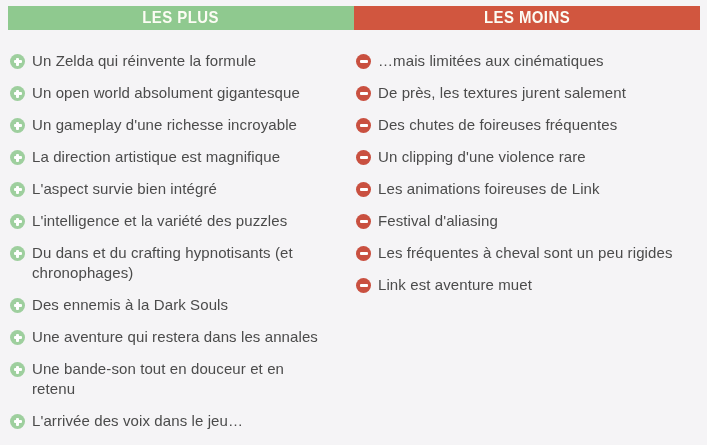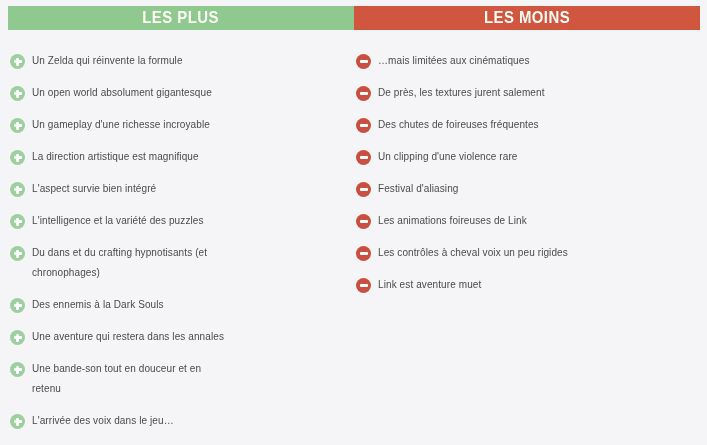--- a/index.html
+++ b/index.html
@@ -65,21 +65,21 @@
     content: "";
     position: absolute;
     top: 3.5px;
     left: 6px;
     width: 3px;
     height: 8px;
     border-radius: 1px;
     background: #fff;
   }
   .label {
-    font-size: 10px;
+    font-size: 15px;
     line-height: 20px;
     white-space: pre-line;
     letter-spacing: 0.1px;
   }
 </style>
 </head>
 <body style="background: rgb(245, 244, 246);">
 
 <div class="board" style="color: rgb(75, 75, 75);">
 
@@ -169,31 +169,31 @@
           <span class="label">Des chutes de foireuses fréquentes</span>
         </li>
 
         <li class="item">
           <span class="badge minus"></span>
           <span class="label">Un clipping d'une violence rare</span>
         </li>
 
         <li class="item">
           <span class="badge minus"></span>
+          <span class="label">Les animations foireuses de Link</span>
+        </li>
+
+        <li class="item">
+          <span class="badge minus"></span>
           <span class="label">Festival d'aliasing</span>
         </li>
 
         <li class="item">
           <span class="badge minus"></span>
-          <span class="label">Les animations foireuses de Link</span>
-        </li>
-
-        <li class="item">
-          <span class="badge minus"></span>
-          <span class="label">Les contrôles à cheval voix un peu rigides</span>
+          <span class="label">Les fréquentes à cheval sont un peu rigides</span>
         </li>
 
         <li class="item">
           <span class="badge minus"></span>
           <span class="label">Link est aventure muet</span>
         </li>
       </ul>
   </section>
 
 </div>

